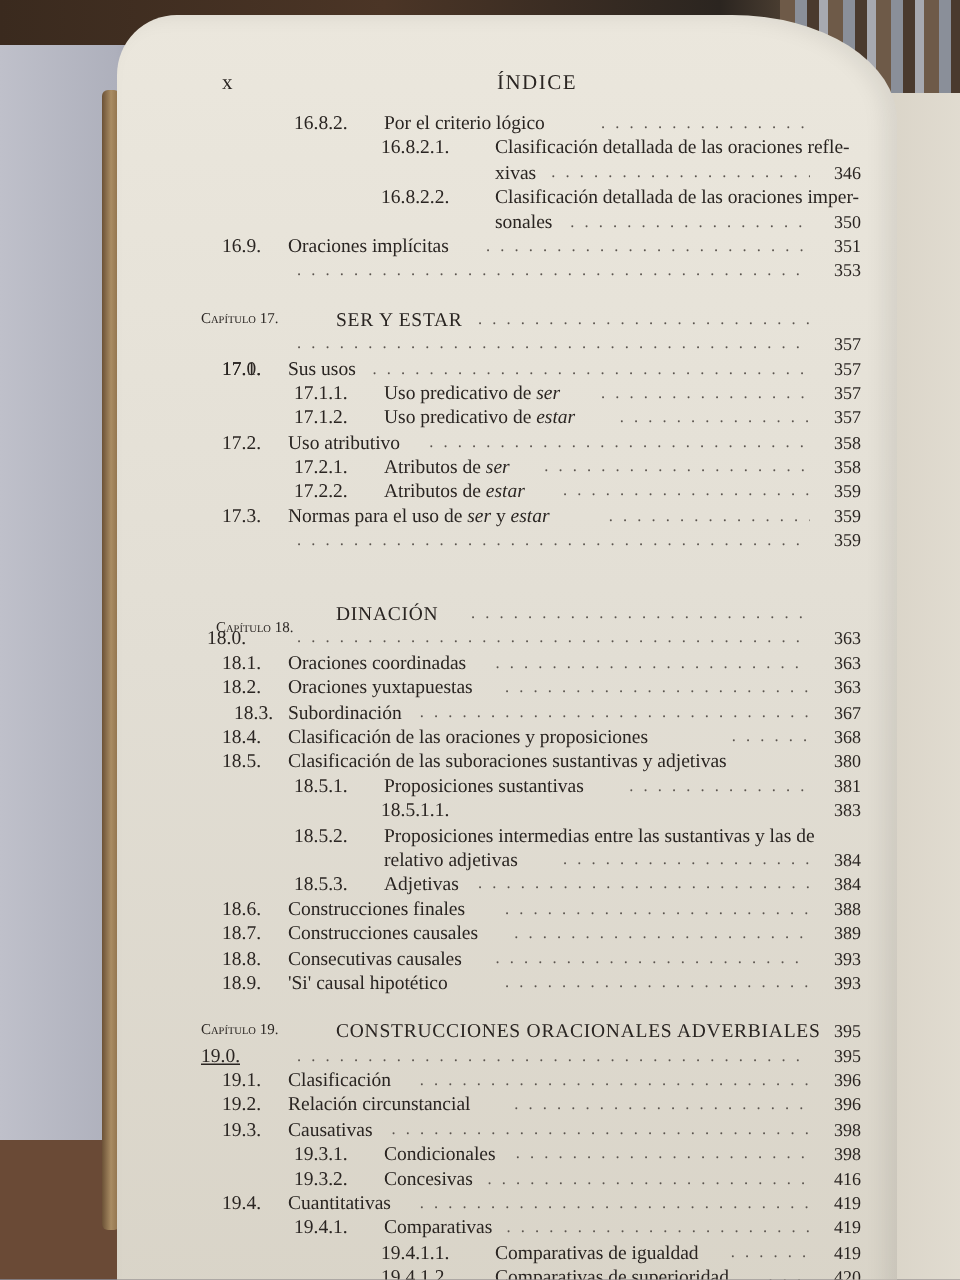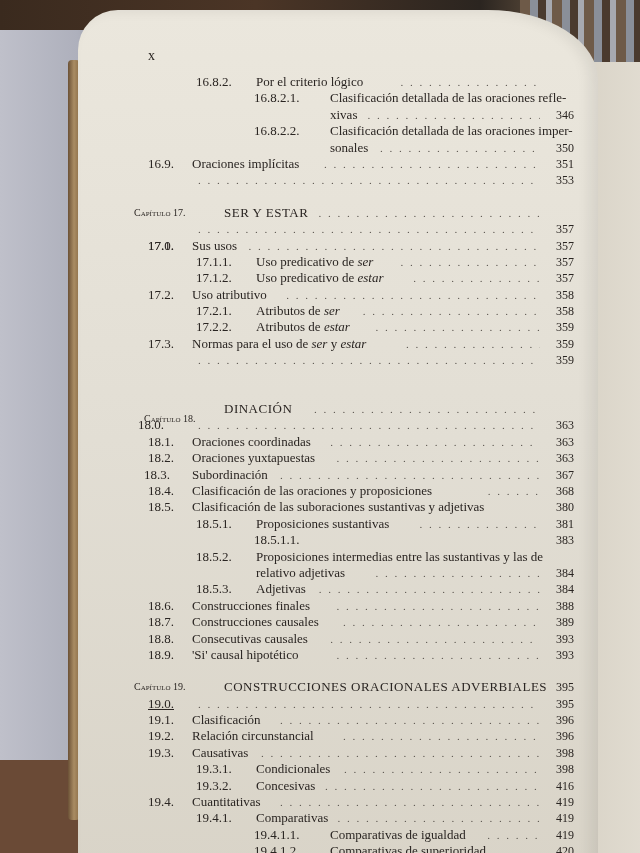--- a/index.html
+++ b/index.html
@@ -64,20 +64,21 @@
 <div class="bg-shelf"></div>
 <div class="bg-shelf-right"></div>
 <div class="bg-left-paper"></div>
 <div class="bg-bottom"></div>
 <div class="right-page"></div>
 <div class="book-edge"></div>
 <div class="page"></div>
 
 <div class="running-head">
   <span class="folio">x</span>
+  <span class="head-title">ÍNDICE</span>
 </div>
 
 <div class="toc" id="toc">
     <div class="row">
       <span class="num" style="left: 62px;">16.8.2.</span>
       <span class="text" style="left: 122px;">Por el criterio lógico</span>
       <span class="dots" style="left: 266.6px; right: 34px;"> . . . . . . . . . . . . . . . . . . . . . . . . . . . . . . . . . . . . . . . . . . . . . . . . . . . . . . . .</span>
     </div>
     <div class="row">
       <span class="num" style="left: 120px;">16.8.2.1.</span>
@@ -187,21 +188,21 @@
       <span class="dots" style="left: 196.3px; right: 34px;"> . . . . . . . . . . . . . . . . . . . . . . . . . . . . . . . . . . . . . . . . . . . . . . . . . . . . . . . .</span>
       <span class="page-no">363</span>
     </div>
     <div class="row">
       <span class="num" style="left: 14px;">18.2.</span>
       <span class="text" style="left: 58px;">Oraciones yuxtapuestas</span>
       <span class="dots" style="left: 202.6px; right: 34px;"> . . . . . . . . . . . . . . . . . . . . . . . . . . . . . . . . . . . . . . . . . . . . . . . . . . . . . . . .</span>
       <span class="page-no">363</span>
     </div>
     <div class="row">
-      <span class="num" style="left: 10px; text-align: center;">18.3.</span>
+      <span class="num" style="left: 22px; text-align: center;">18.3.</span>
       <span class="text" style="left: 58px;">Subordinación</span>
       <span class="dots" style="left: 145.9px; right: 34px;"> . . . . . . . . . . . . . . . . . . . . . . . . . . . . . . . . . . . . . . . . . . . . . . . . . . . . . . . .</span>
       <span class="page-no">367</span>
     </div>
     <div class="row">
       <span class="num" style="left: 14px;">18.4.</span>
       <span class="text" style="left: 58px;">Clasificación de las oraciones y proposiciones</span>
       <span class="dots" style="left: 353.8px; right: 34px;"> . . . . . . . . . . . . . . . . . . . . . . . . . . . . . . . . . . . . . . . . . . . . . . . . . . . . . . . .</span>
       <span class="page-no">368</span>
     </div>
@@ -262,21 +263,21 @@
       <span class="page-no">393</span>
     </div>
     <div class="gap"></div>
     <div class="row chapter">
       <span class="num label" style="left: 0px;">Capítulo 19.</span>
       <span class="text title" style="left: 90px;">CONSTRUCCIONES ORACIONALES ADVERBIALES</span>
       <span class="dots" style="left: 416.8px; right: 34px;"> . . . . . . . . . . . . . . . . . . . . . . . . . . . . . . . . . . . . . . . . . . . . . . . . . . . . . . . .</span>
       <span class="page-no">395</span>
     </div>
     <div class="row">
-      <span class="num" style="left: 14px; text-decoration: underline;">19.0.</span>
+      <span class="num" style="left: 0; text-decoration: underline;">19.0.</span>
       <span class="text" style="left: 58px;"></span>
       <span class="dots" style="left: 64px; right: 34px;"> . . . . . . . . . . . . . . . . . . . . . . . . . . . . . . . . . . . . . . . . . . . . . . . . . . . . . . . .</span>
       <span class="page-no">395</span>
     </div>
     <div class="row">
       <span class="num" style="left: 14px;">19.1.</span>
       <span class="text" style="left: 58px;">Clasificación</span>
       <span class="dots" style="left: 145.9px; right: 34px;"> . . . . . . . . . . . . . . . . . . . . . . . . . . . . . . . . . . . . . . . . . . . . . . . . . . . . . . . .</span>
       <span class="page-no">396</span>
     </div>

